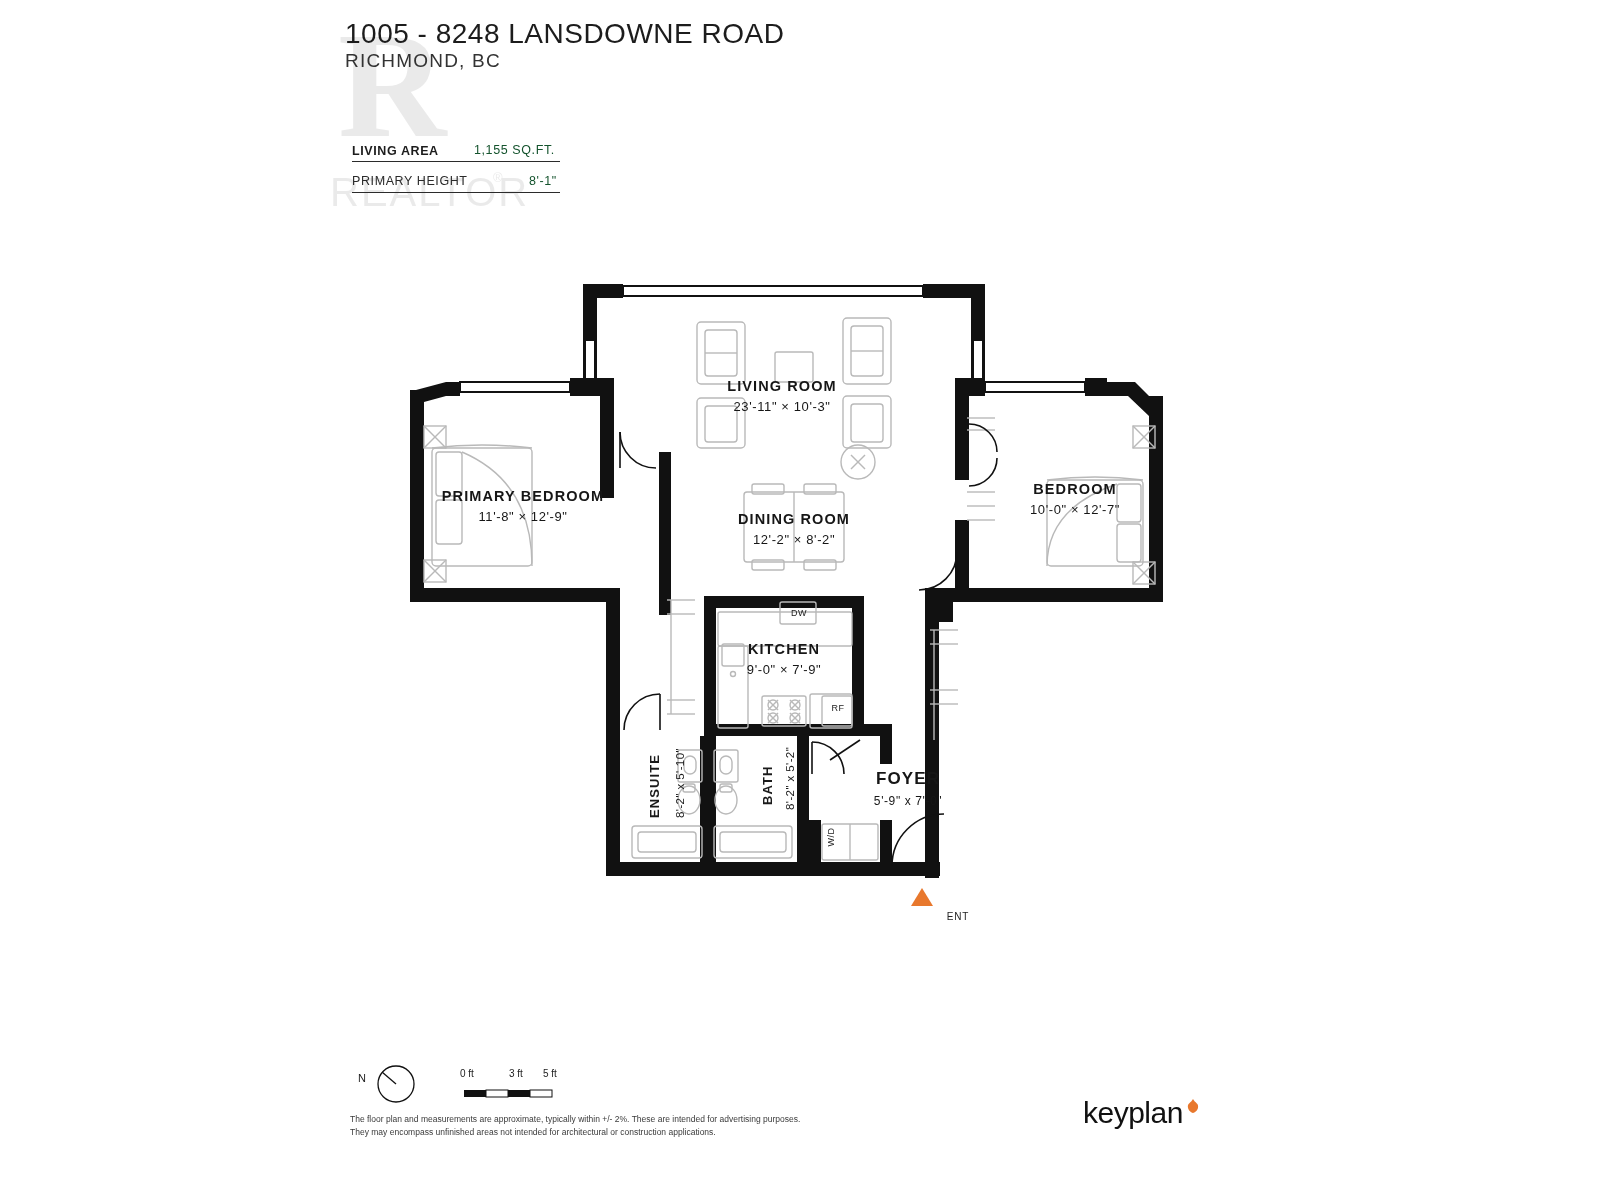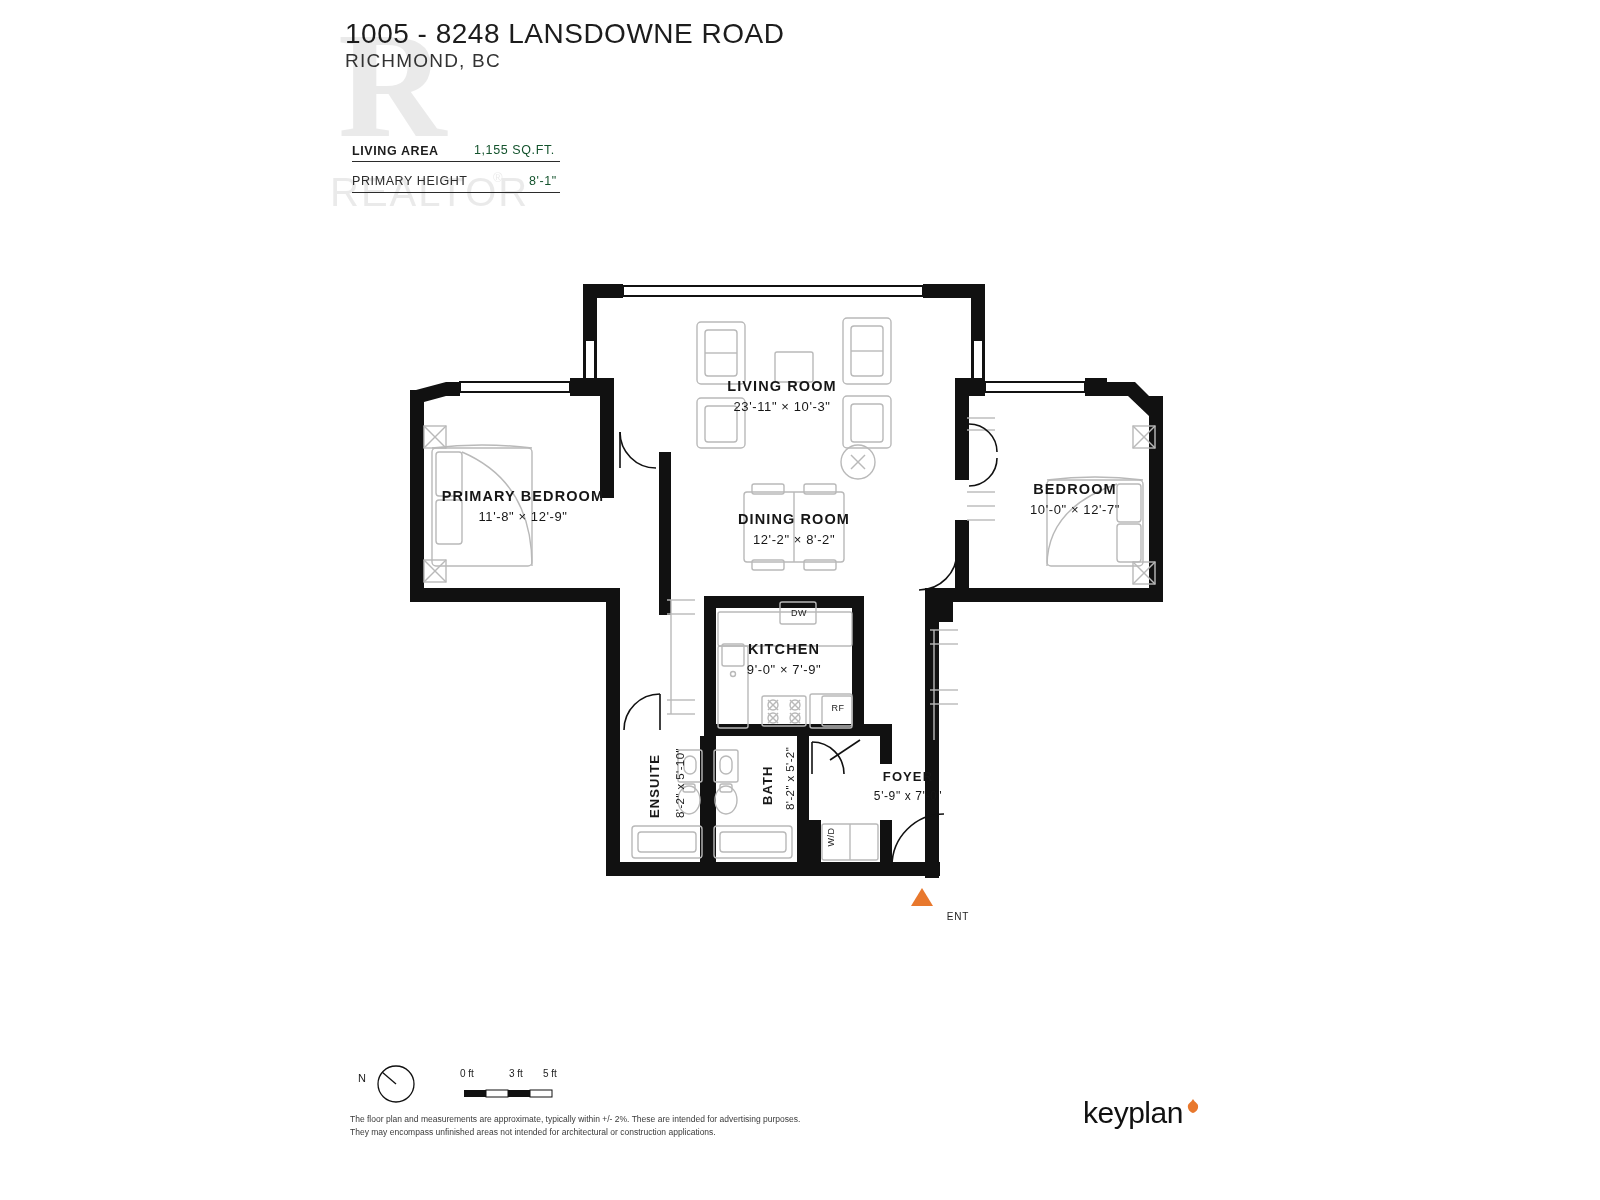--- a/index.html
+++ b/index.html
@@ -104,21 +104,21 @@
     font-weight: bold;
     letter-spacing: 1.1px;
     color: #161616;
   }
   .room .rdim {
     font-size: 13px;
     letter-spacing: 0.6px;
     color: #161616;
     margin-top: 5px;
   }
-  .room.small .rname { font-size: 13px; }
+  .room.small .rname { font-size: 17px; }
   .room.small .rdim { font-size: 12px; }
 
   .vlabel {
     position: absolute;
     white-space: nowrap;
     transform-origin: 0 0;
   }
   .vlabel .rname {
     font-size: 13px;
     font-weight: bold;

